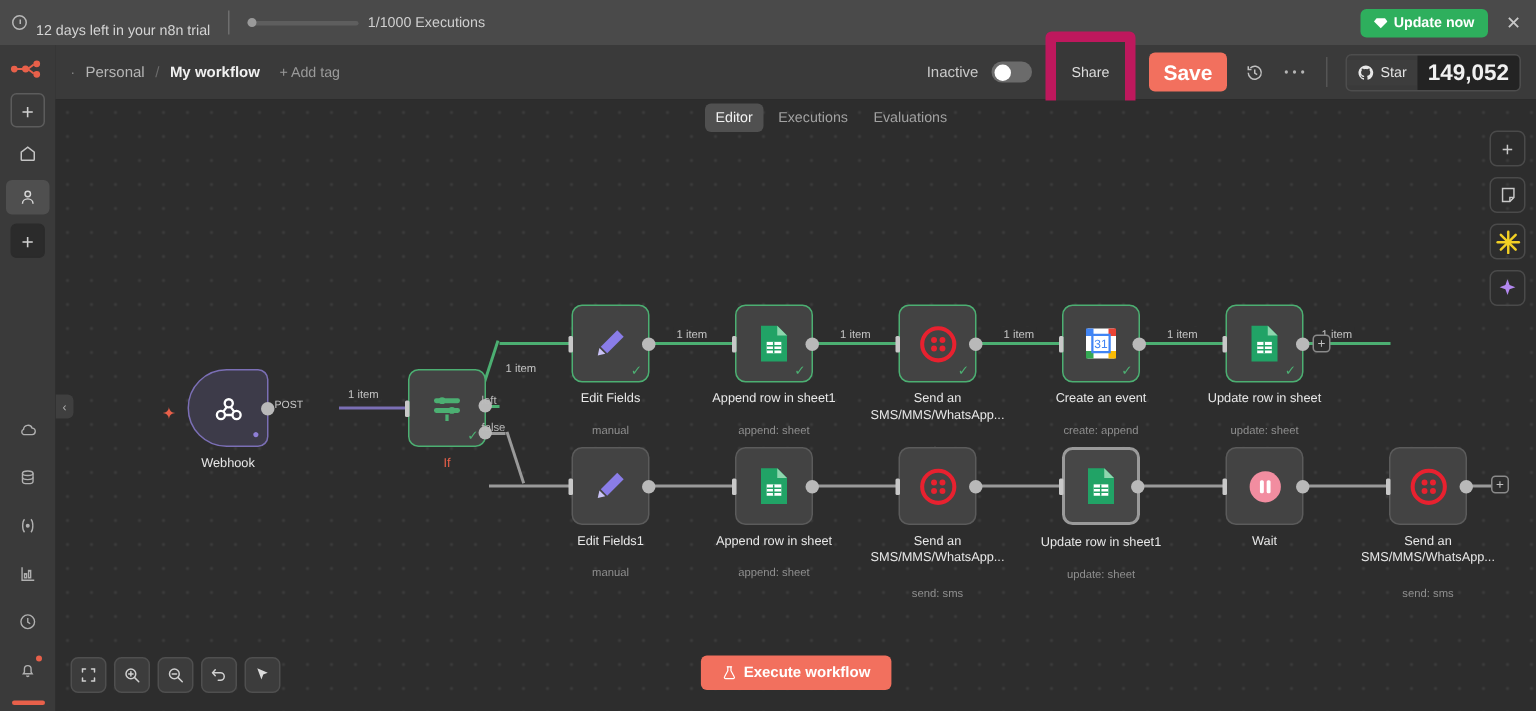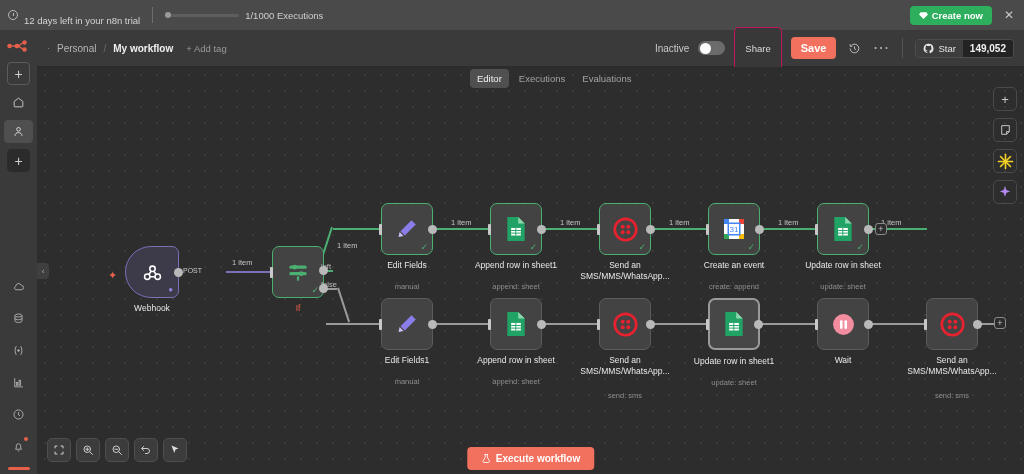--- a/index.html
+++ b/index.html
@@ -97,44 +97,44 @@
   .inactive-label { font-size: 10px; color: #c9c9c9; }
   .toggle {
     width: 27px; height: 14px; background: #6b6b6b; border-radius: 8px;
     position: relative; cursor: pointer;
   }
   .toggle-knob {
     position: absolute; left: 1.5px; top: 1.5px; width: 11px; height: 11px;
     background: #fff; border-radius: 50%;
   }
   .share-btn {
-    background: #383838; border: 1px solid #be185d; color: #dcdcdc;
+    background: #383838; border: 7px solid #be185d; color: #dcdcdc;
     font-size: 9.5px; padding: 15px 10px; border-radius: 4px; cursor: pointer;
     font-family: "Liberation Sans", sans-serif;
   }
   .save-btn {
     background: #f2705e; border: none; color: #fff; font-weight: bold;
-    font-size: 11px; padding: 5px 10px; border-radius: 4px; cursor: pointer;
+    font-size: 14px; padding: 5px 10px; border-radius: 4px; cursor: pointer;
     font-family: "Liberation Sans", sans-serif;
   }
   .icon-btn {
     width: 18px; height: 18px; display: flex; align-items: center;
     justify-content: center; color: #c0c0c0; cursor: pointer; font-size: 12px;
   }
   .tb-sep { width: 1px; height: 20px; background: #555; margin: 0 3px; }
   .github-star {
     display: flex; align-items: center; border-radius: 4px; overflow: hidden;
     border: 1px solid #4d4d4d; cursor: pointer;
   }
   .gh-left {
     background: #3d3d3d; display: flex; align-items: center; gap: 4px;
     padding: 3px 7px; font-size: 9.5px; color: #e3e3e3;
   }
   .gh-count {
-    background: #232323; padding: 3px 7px; font-size: 10px; color: #f0f0f0;
+    background: #232323; padding: 3px 7px; font-size: 15px; color: #f0f0f0;
     font-weight: bold;
   }
 
   
   .canvas {
     position: absolute; left: 37px; top: 67px; width: 987px; height: 407px;
     background-color: #2d2d2d;
     background-image: radial-gradient(circle, #3b3b3b 1px, transparent 1.1px);
     background-size: 16px 16px;
     overflow: hidden;
@@ -235,21 +235,21 @@
   
   .canvas-bottom {
     position: absolute; left: 10px; bottom: 12px; display: flex; gap: 5px; z-index: 15;
   }
   .cb-btn {
     width: 24px; height: 24px; border-radius: 5px; background: #3c3c3c;
     border: 1px solid #4f4f4f; display: flex; align-items: center;
     justify-content: center; cursor: pointer; color: #cfcfcf; font-size: 11px;
   }
   .execute-btn {
-    position: absolute; left: 50%; transform: translateX(-50%); bottom: 4px;
+    position: absolute; left: 50%; transform: translateX(-50%); bottom: 14px;
     background: #f2705e; border: none; border-radius: 4px; color: #fff;
     font-size: 10px; font-weight: bold; padding: 6px 14px; cursor: pointer;
     display: flex; align-items: center; gap: 5px; z-index: 15;
     font-family: "Liberation Sans", sans-serif;
   }
 </style>
 </head>
 <body>
 
 <div id="app">
@@ -264,21 +264,21 @@
       <div class="meter-track">
         <div class="meter-fill"></div>
       </div>
       <span class="exec-label">1/1000 Executions</span>
     </div>
     <div class="trial-right">
       <button class="upgrade-btn">
         <svg class="gem-icon" width="9" height="9" viewBox="0 0 16 16">
           <path d="M3 2h10l3 4-8 8-8-8z" fill="#ffffff"></path>
         </svg>
-        <span>Create now</span>
+        <span>Update now</span>
       </button>
       <span class="banner-close">✕</span>
     </div>
   </div>
 
   <div class="sidebar">
     <div class="logo">
       <svg width="24" height="14" viewBox="0 0 48 28">
         <g fill="none" stroke="#e8604a" stroke-width="2.6">
           <circle cx="5" cy="14" r="3.2" fill="#e8604a"></circle>

